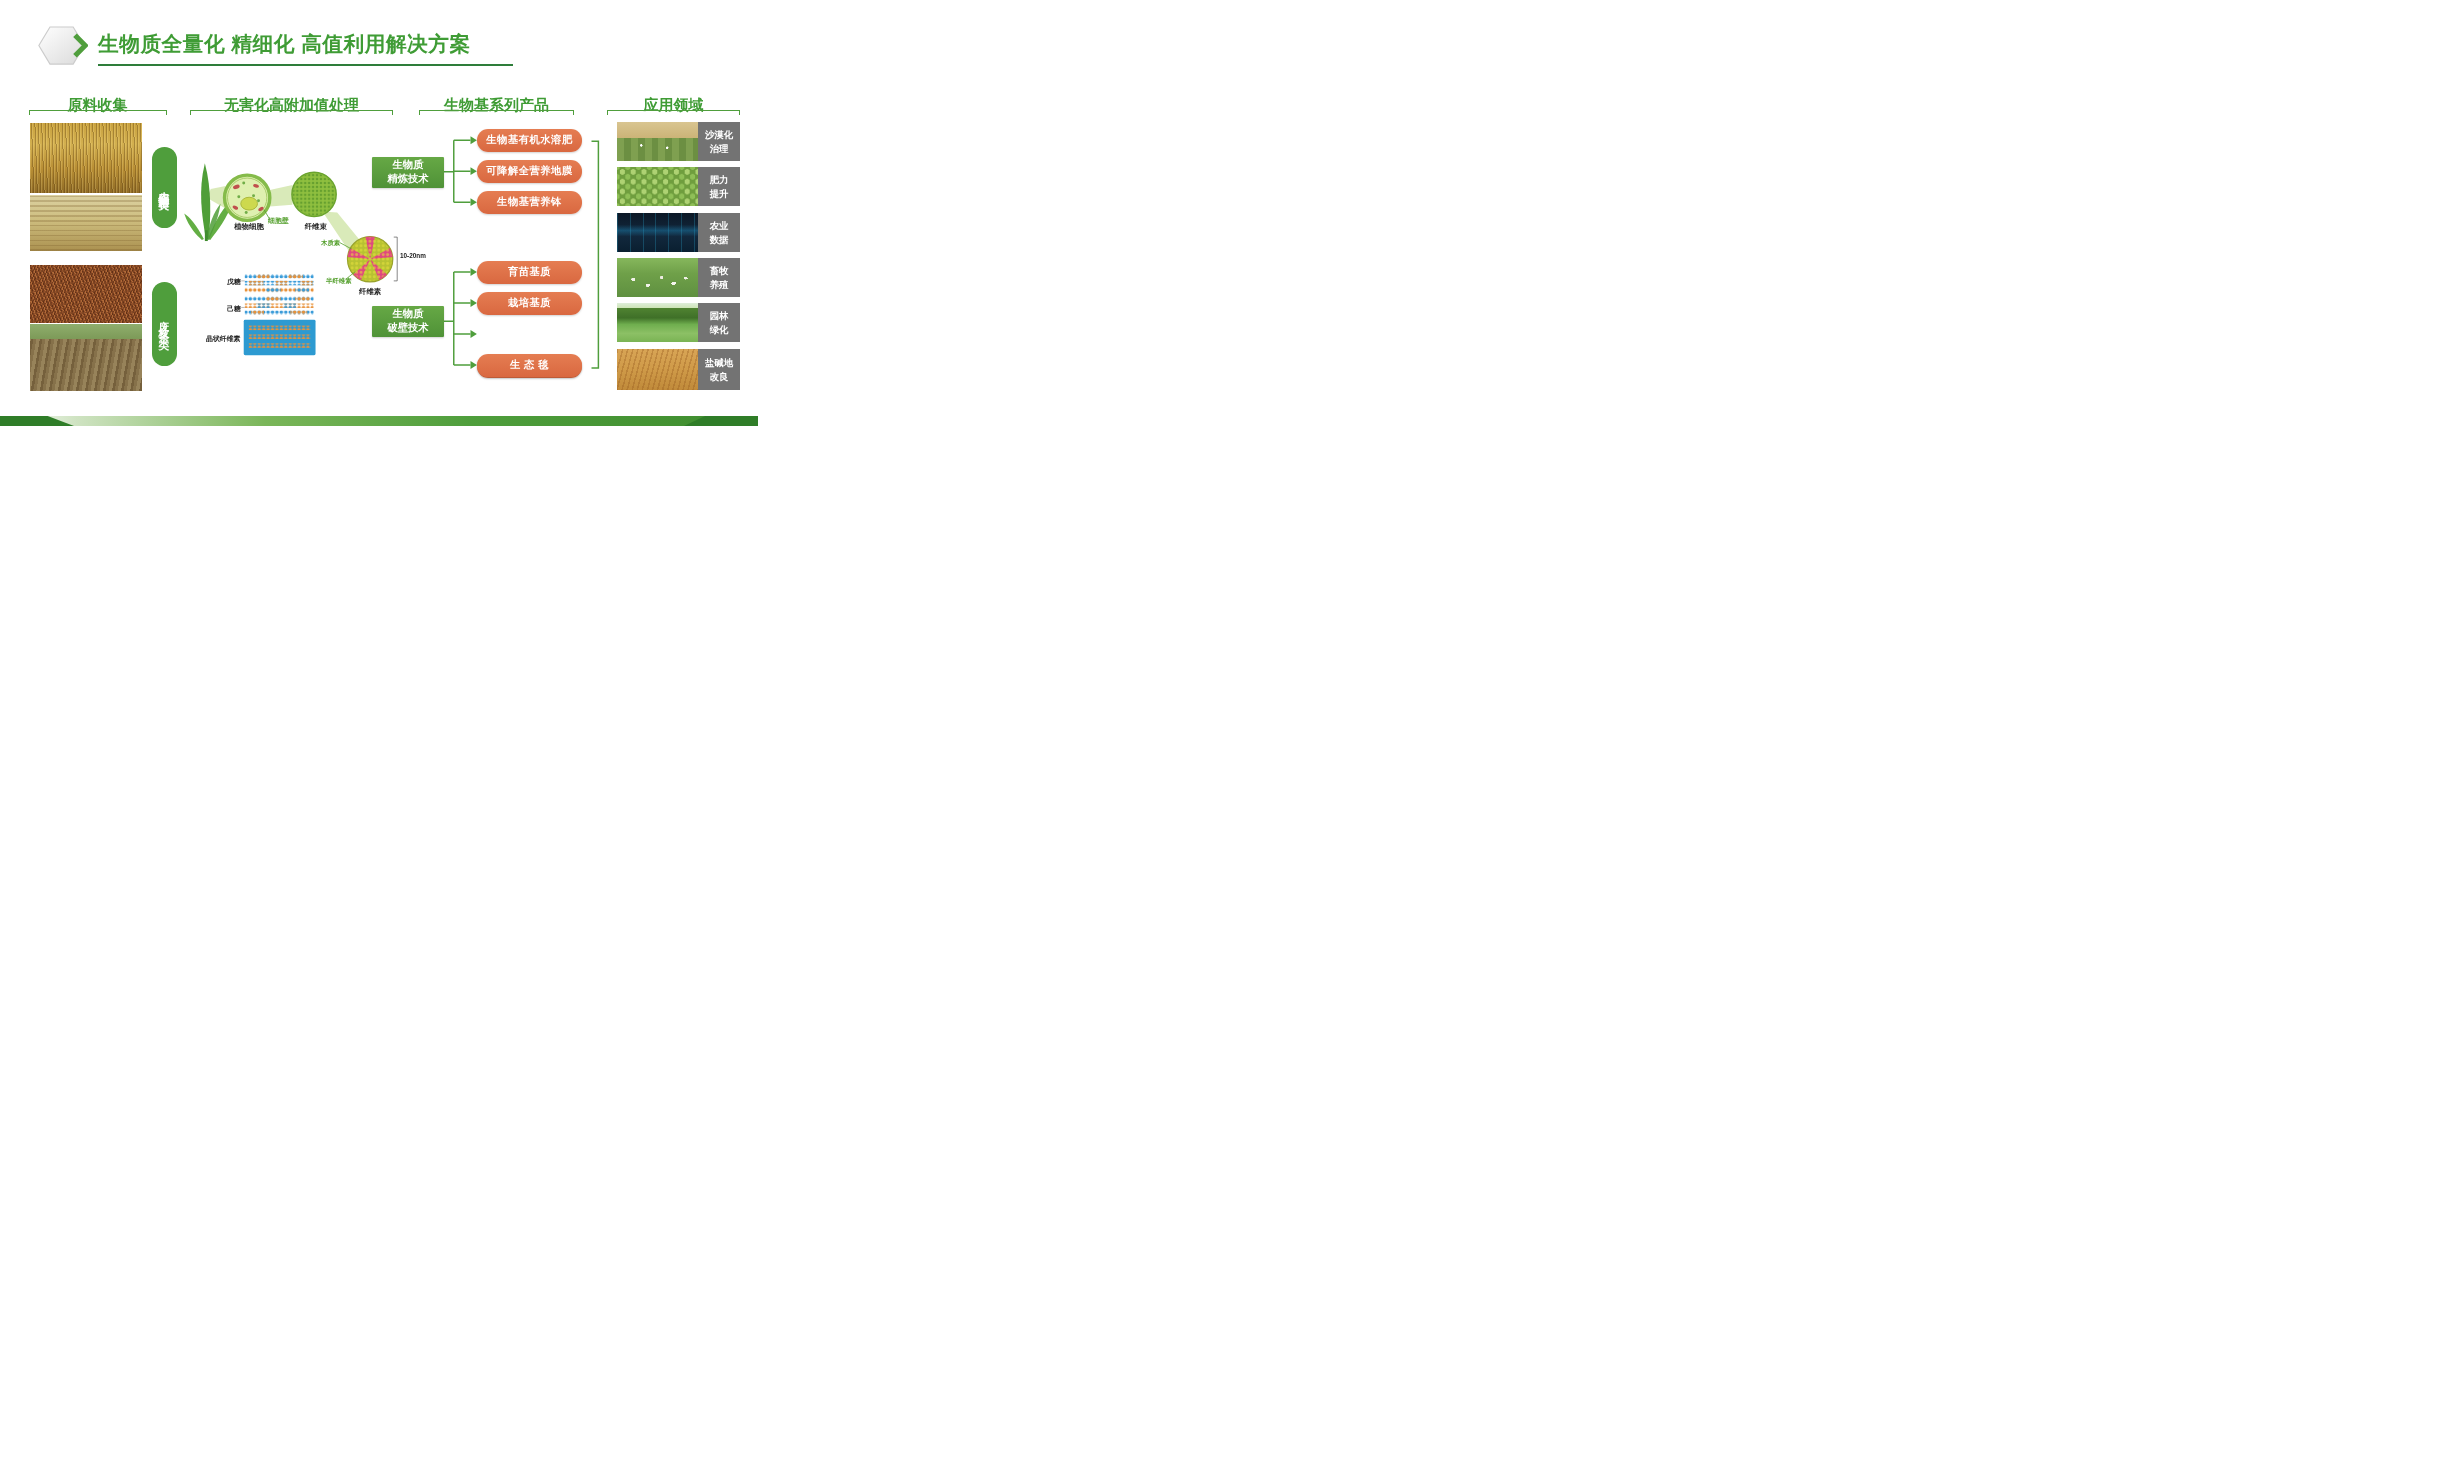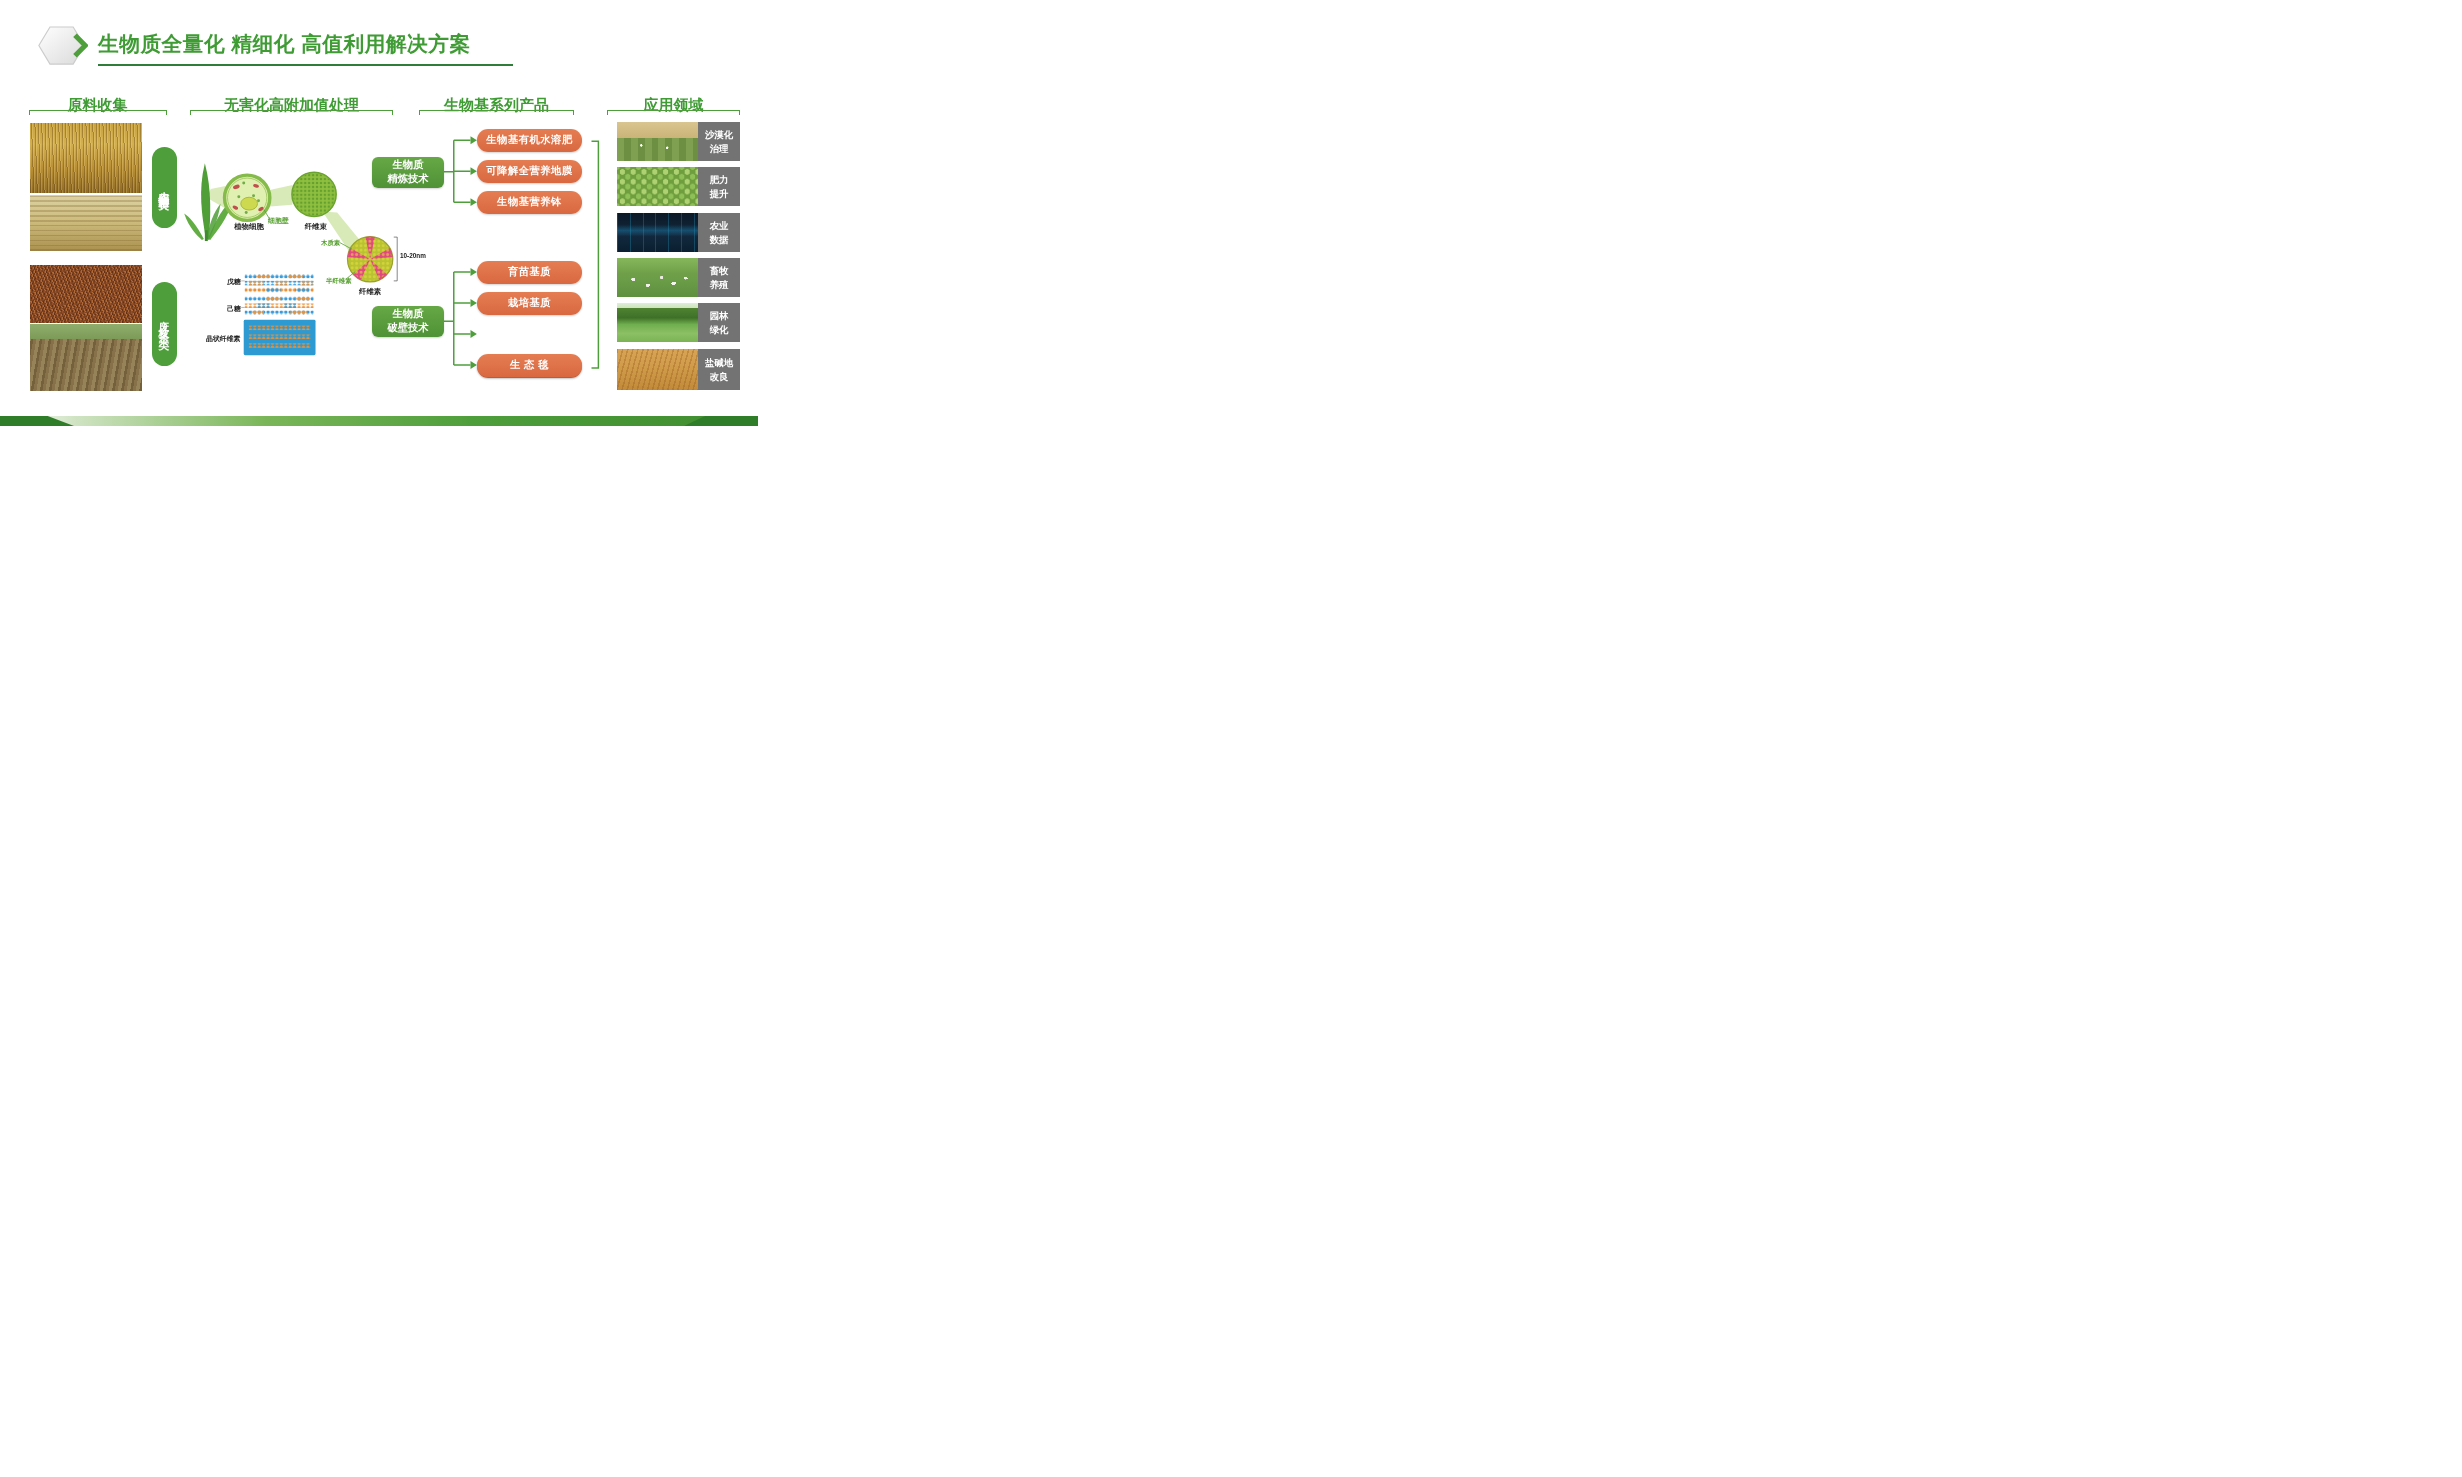--- a/index.html
+++ b/index.html
@@ -66,21 +66,21 @@
   .lbl-hemi     { left:326px; top:277px; font-size:6.4px; }
   .lbl-cellu    { left:359px; top:287px; font-size:7.4px; }
   .lbl-nm       { left:400px; top:252px; font-size:6.4px; font-weight:600; }
   .lbl-pentose  { left:227px; top:277px; font-size:6.9px; }
   .lbl-hexose   { left:227px; top:304px; font-size:6.9px; }
   .lbl-crystal  { left:206px; top:334px; font-size:6.9px; }
 
   
   .tech-box {
     position:absolute; left:372px; width:72px; height:30.5px;
-    background:linear-gradient(180deg,#66a845,#4f9237); border-radius:6px;
+    background:linear-gradient(180deg,#66a845,#4f9237); border-radius:1px;
     color:#ffffff; text-align:center; font-size:10.3px; font-weight:bold; line-height:1.35;
     display:flex; flex-direction:column; justify-content:center;
     box-shadow:0 1px 2px rgba(0,0,0,.18);
   }
   .tech1 { top:157px; }
   .tech2 { top:306px; }
 
   
   .prod {
     position:absolute; left:477px; width:105px; height:22.7px;

